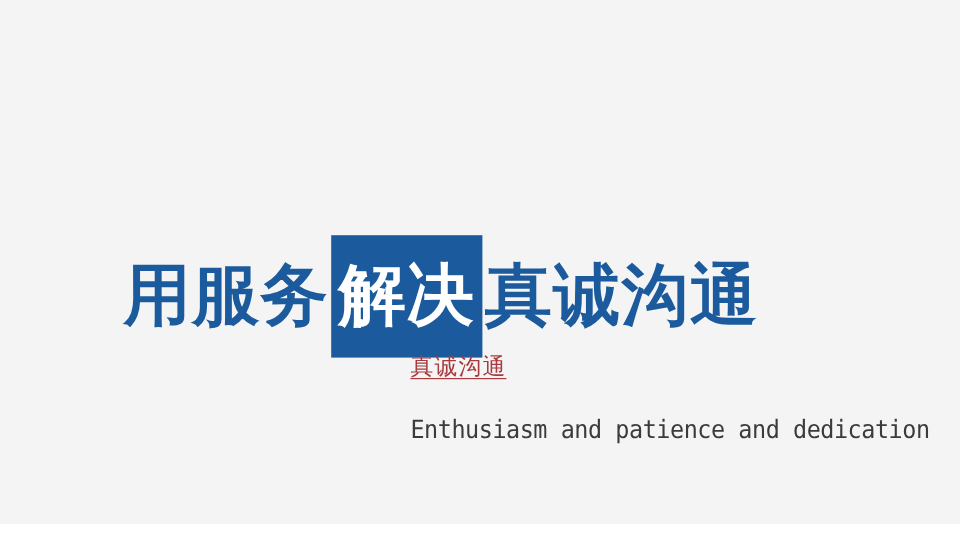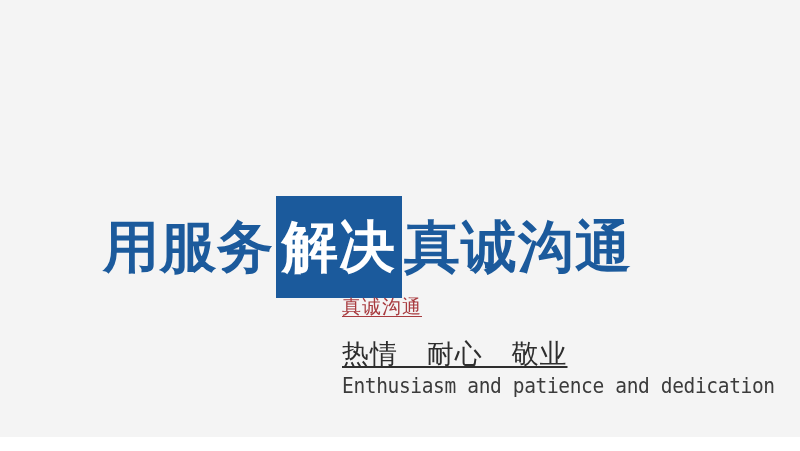--- a/index.html
+++ b/index.html
@@ -113,23 +113,20 @@
 
     <div class="sub-line">
       <span class="cn-red">真诚沟通</span>
     </div>
 
     <div class="gap-1"></div>
 
 
     <div class="gap-2"></div>
 
-    <div class="sub-line">
-      <span class="cn-gray">热情   耐心   敬业</span>
-    </div>
 
     <div class="gap-3"></div>
 
     <div class="sub-line">
       <span class="en-gray">Enthusiasm and patience and dedication</span>
     </div>
 
   </div>
 
 </div>

